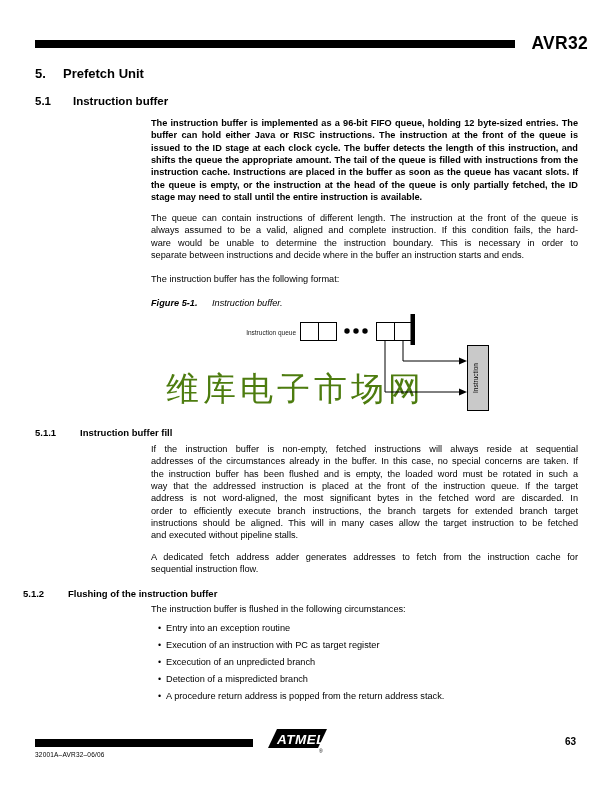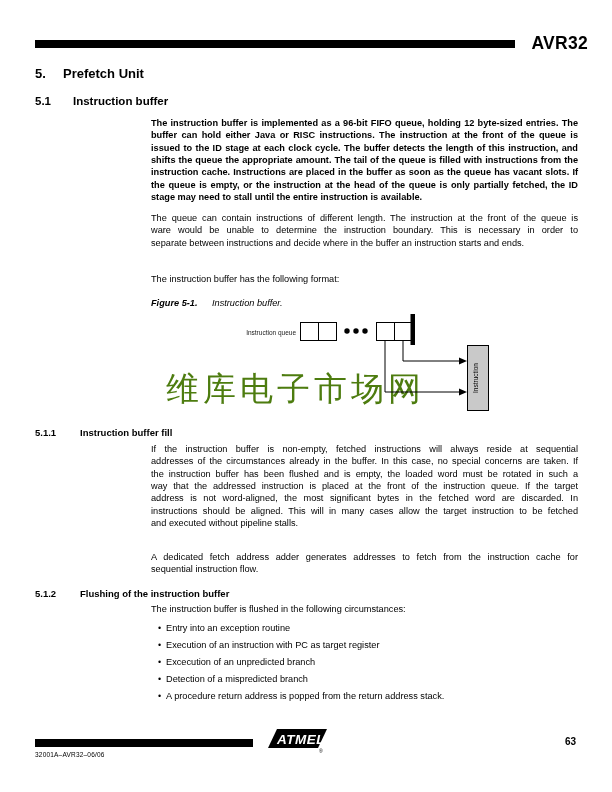--- a/index.html
+++ b/index.html
@@ -62,20 +62,21 @@
       <div class="pl">buffer can hold either Java or RISC instructions. The instruction at the front of the queue is</div>
       <div class="pl">issued to the ID stage at each clock cycle. The buffer detects the length of this instruction, and</div>
       <div class="pl">shifts the queue the appropriate amount. The tail of the queue is filled with instructions from the</div>
       <div class="pl">instruction cache. Instructions are placed in the buffer as soon as the queue has vacant slots. If</div>
       <div class="pl">the queue is empty, or the instruction at the head of the queue is only partially fetched, the ID</div>
       <div class="pl last">stage may need to stall until the entire instruction is available.</div>
     </div>
 
   <div class="abs body-par" style="left:151px; top:212px;">
       <div class="pl">The queue can contain instructions of different length. The instruction at the front of the queue is</div>
+      <div class="pl">always assumed to be a valid, aligned and complete instruction. If this condition fails, the hard-</div>
       <div class="pl">ware would be unable to determine the instruction boundary. This is necessary in order to</div>
       <div class="pl last">separate between instructions and decide where in the buffer an instruction starts and ends.</div>
     </div>
 
   <div class="abs single" style="left:151px; top:273px;">The instruction buffer has the following format:</div>
 
   <div class="abs figcap" style="left:151px; top:298px;">
     <span class="flabel">Figure 5-1.</span><span>Instruction buffer.</span>
   </div>
 
@@ -118,30 +119,31 @@
   <div class="abs h3" style="left:35px; top:427px;">
     <span class="num">5.1.1</span><span>Instruction buffer fill</span>
   </div>
 
   <div class="abs body-par" style="left:151px; top:443px;">
       <div class="pl">If the instruction buffer is non-empty, fetched instructions will always reside at sequential</div>
       <div class="pl">addresses of the circumstances already in the buffer. In this case, no special concerns are taken. If</div>
       <div class="pl">the instruction buffer has been flushed and is empty, the loaded word must be rotated in such a</div>
       <div class="pl">way that the addressed instruction is placed at the front of the instruction queue. If the target</div>
       <div class="pl">address is not word-aligned, the most significant bytes in the fetched word are discarded. In</div>
+      <div class="pl">order to efficiently execute branch instructions, the branch targets for extended branch target</div>
       <div class="pl">instructions should be aligned. This will in many cases allow the target instruction to be fetched</div>
       <div class="pl last">and executed without pipeline stalls.</div>
     </div>
 
   <div class="abs body-par" style="left:151px; top:551px;">
       <div class="pl">A dedicated fetch address adder generates addresses to fetch from the instruction cache for</div>
       <div class="pl last">sequential instruction flow.</div>
     </div>
 
-  <div class="abs h3" style="left:35px; top:588px;">
+  <div class="abs h3" style="left:23px; top:588px;">
     <span class="num">5.1.2</span><span>Flushing of the instruction buffer</span>
   </div>
 
   <div class="abs single" style="left:151px; top:603px;">The instruction buffer is flushed in the following circumstances:</div>
 
   <div class="abs bullets" style="left:158px; top:622px;">
       <div class="brow">
         <span class="dot">•</span>
         <span>Entry into an exception routine</span>
       </div>

